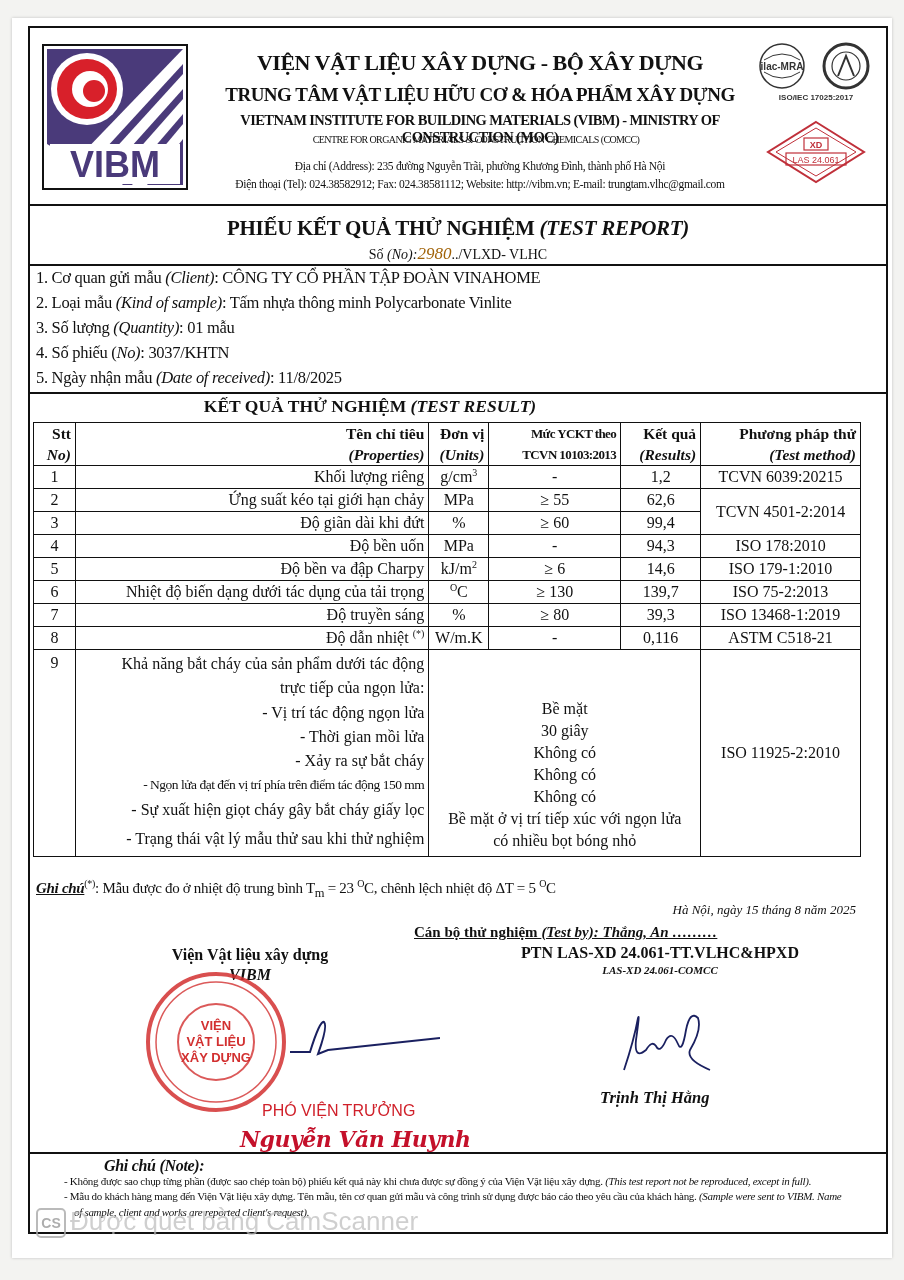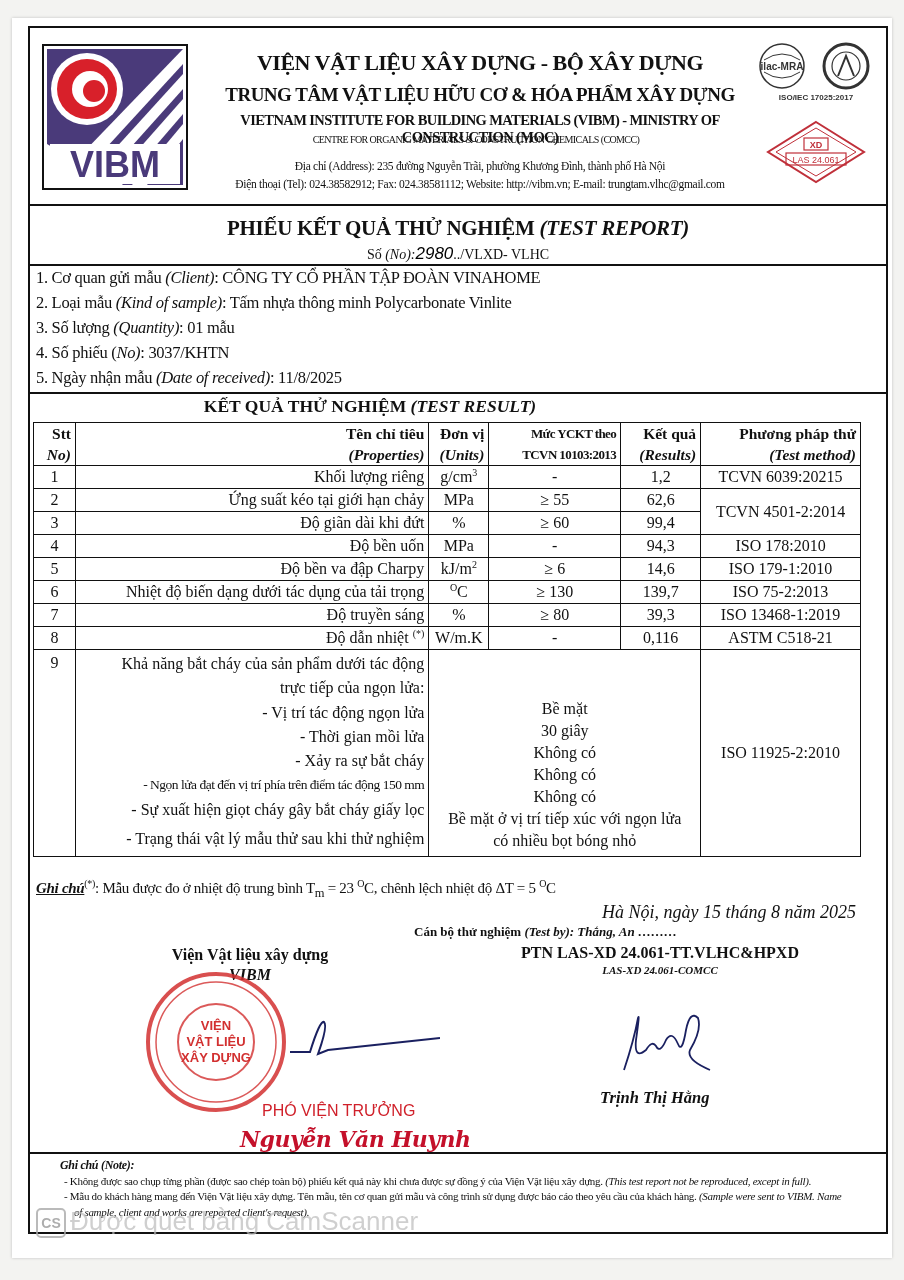--- a/index.html
+++ b/index.html
@@ -15,53 +15,53 @@
   .h2{left:200px;top:84px;width:560px;font-size:19px;font-weight:bold;letter-spacing:-0.5px;}
   .h3{left:200px;top:112px;width:560px;font-size:14.5px;font-weight:bold;letter-spacing:-0.6px;}
   .h4{left:196px;top:134px;width:560px;font-size:10px;font-weight:normal;letter-spacing:-0.6px;}
   .h5{left:200px;top:160px;width:560px;font-size:11.5px;letter-spacing:-0.3px;}
   .h6{left:200px;top:178px;width:560px;font-size:11.5px;letter-spacing:-0.3px;}
   .badges{position:absolute;left:752px;top:42px;width:128px;height:150px;}
   
   .title{left:30px;top:216px;width:856px;font-size:21px;font-weight:bold;letter-spacing:-0.3px;}
   .title i{font-weight:bold;}
   .reportno{left:30px;top:244px;width:856px;font-size:14px;}
-  .reportno .hand{font-family:Liberation Sans, sans-serif;color:#000000;font-size:17px;font-style:italic;}
+  .reportno .hand{font-family:Liberation Serif, serif;color:#a16207;font-size:17px;font-style:italic;}
   .info{left:36px;font-size:16.5px;letter-spacing:-0.3px;}
   .section{left:30px;top:396px;width:680px;font-size:17.5px;font-weight:bold;}
   
   table.res{position:absolute;left:33px;top:422px;width:828px;border-collapse:collapse;font-size:16px;}
   table.res td,table.res th{border:1.5px solid #111;padding:0 4px;line-height:22px;text-align:right;}
   table.res th{font-weight:bold;font-size:15.5px;line-height:21px;}
   table.res th.sm{font-size:13px;letter-spacing:-0.6px;}
   table.res td.c{text-align:center;}
   table.res tr.r td{height:22px;}
   .sub{list-style:none;margin:0;padding:0;}
   .sub li{line-height:24.3px;}
   .sub li.small{font-size:13.5px;letter-spacing:-0.5px;}
   .vals{line-height:24.3px;}
   sup{font-size:10px;line-height:0;}
   
   .note1{left:36px;top:880px;font-size:15px;letter-spacing:-0.3px;}
   .note1 .u{text-decoration:underline;font-weight:bold;font-style:italic;}
-  .date{right:48px;top:902px;font-size:18px;font-style:italic;}
-  .testby{left:414px;top:924px;font-size:13px;font-weight:bold;}
+  .date{right:48px;top:902px;font-size:13px;font-style:italic;}
+  .testby{left:414px;top:924px;font-size:15px;font-weight:bold;text-decoration:underline;}
   .testby i{font-weight:bold;}
   .lab1{left:500px;top:944px;width:320px;font-size:16px;font-weight:bold;}
   .lab2{left:500px;top:964px;width:320px;font-size:11px;font-weight:bold;font-style:italic;}
   .org{left:160px;top:946px;width:180px;font-size:16px;font-weight:bold;}
   .org2{left:160px;top:966px;width:180px;font-size:16px;font-weight:bold;font-style:italic;}
   .stamp{position:absolute;left:140px;top:966px;width:160px;height:150px;}
   .sig1{position:absolute;left:290px;top:1010px;width:150px;height:60px;}
   .sig2{position:absolute;left:620px;top:1010px;width:100px;height:70px;}
   .deputy{left:262px;top:1102px;font-size:16px;color:#d0202a;font-family:"Liberation Sans",sans-serif;}
   .deputyname{left:240px;top:1126px;font-size:22px;color:#c4102a;font-style:italic;font-weight:bold;font-family:"DejaVu Serif",serif;letter-spacing:-0.5px;}
   .tester{left:600px;top:1088px;font-size:16.5px;font-weight:bold;font-style:italic;}
   .fnotes{left:60px;top:1158px;width:790px;font-size:11px;letter-spacing:-0.3px;line-height:15.5px;}
-  .fnotes .hd{font-weight:bold;font-style:italic;font-size:12px;}
+  .fnotes .hd{font-weight:bold;font-style:italic;font-size:16px;margin-left:44px;}
   .fnotes .b{display:block;padding-left:14px;text-indent:-10px;}
   .cs{position:absolute;left:36px;top:1208px;width:26px;height:26px;border:2px solid #aaa;border-radius:5px;color:#999;font:bold 14px "Liberation Sans",sans-serif;text-align:center;line-height:26px;opacity:.8;}
   .csText{left:70px;top:1206px;font-family:"Liberation Sans",sans-serif;font-size:26px;color:#bbb;opacity:.7;}
 </style>
 </head>
 <body>
 
 <div class="page"></div>
 <div class="frame"></div>
 

